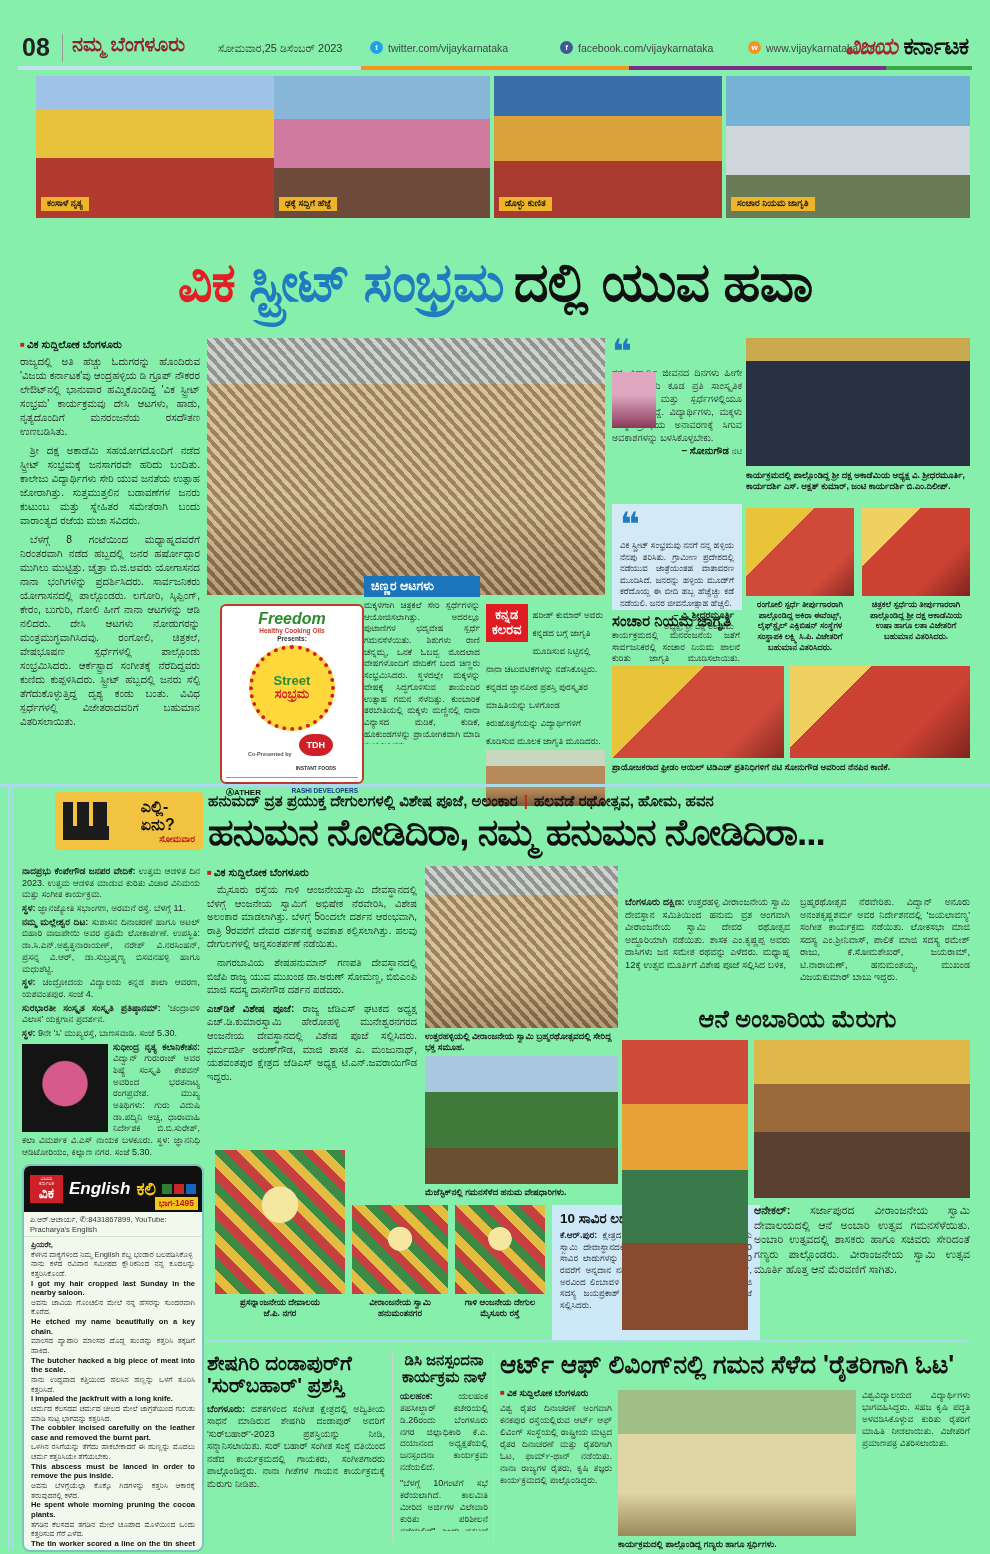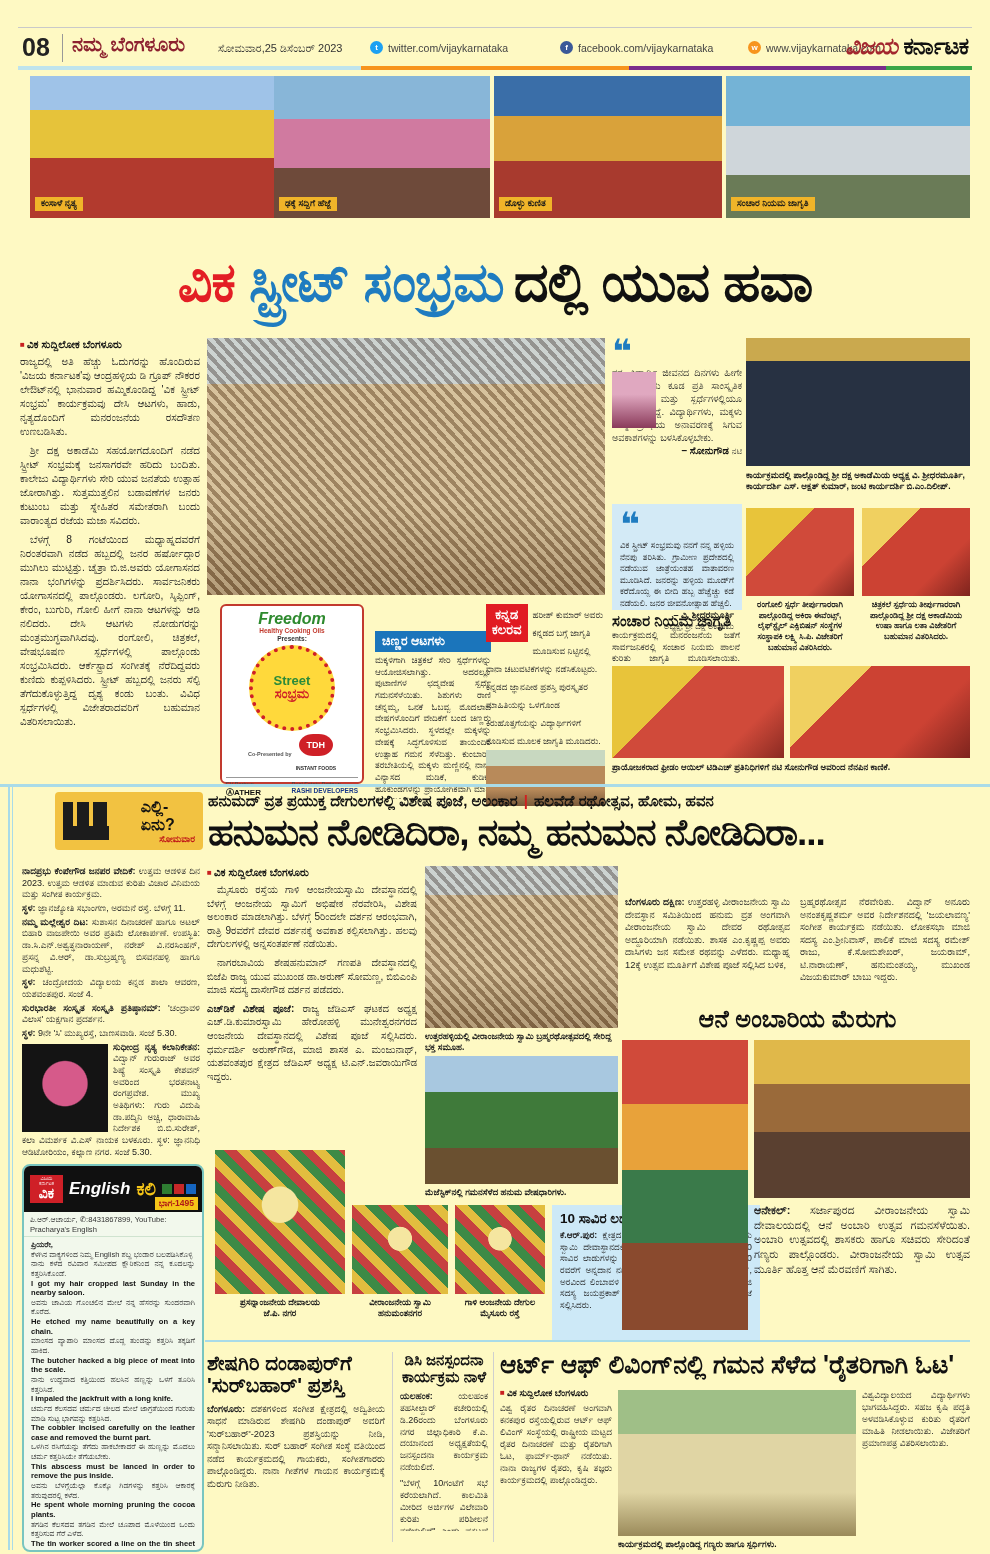--- a/index.html
+++ b/index.html
@@ -1,16 +1,16 @@
 <!DOCTYPE html>
 <html><head>
 <meta charset="utf-8">
 <style>
   html,body{margin:0;padding:0;background:#e8e8e4;}
-  .page{position:relative;width:990px;height:1554px;background:#fef9c3;margin:0 auto;
+  .page{position:relative;width:990px;height:1554px;background:#86efac;margin:0 auto;
         font-family:"Liberation Sans","DejaVu Sans",sans-serif;color:#1a1a1a;overflow:hidden;}
   .abs{position:absolute;}
   .kn{font-family:"Liberation Sans","DejaVu Sans",sans-serif;}
   
   .hdr-rule{left:18px;right:18px;top:27px;height:1px;background:#c9c9c9;}
   .pagenum{left:22px;top:33px;font-size:25px;font-weight:bold;color:#222;}
   .hdr-div{left:62px;top:34px;width:1px;height:28px;background:#999;}
   .sectname{left:72px;top:33px;font-size:20px;font-weight:bold;color:#8d2230;}
   .hdr-date{left:218px;top:42px;font-size:11px;color:#333;}
   .soc{top:41px;font-size:10.5px;color:#444;display:flex;align-items:center;gap:5px;}
@@ -150,21 +150,21 @@
     <span class="ic ic-gl">w</span>
     <span>www.vijaykarnataka.com</span>
   </div>
 
   <div class="abs masthead">
     <span class="mast-1 kn">ವಿಜಯ</span>
     <span class="mast-2 kn">ಕರ್ನಾಟಕ</span>
   </div>
   <div class="abs rainbow"></div>
 
-  <div class="abs photo g-dance-yellow" style="left:30px;top:76px;width:248px;height:142px;">
+  <div class="abs photo g-dance-yellow" style="left:36px;top:76px;width:248px;height:142px;">
     <span class="cap-chip kn">ಕಂಸಾಳೆ ನೃತ್ಯ</span>
   </div>
   <div class="abs photo g-dance-b" style="left:274px;top:76px;width:216px;height:142px;">
     <span class="cap-chip kn">ಢಕ್ಕೆ ಸದ್ದಿಗೆ ಹೆಜ್ಜೆ</span>
   </div>
   <div class="abs photo g-drum" style="left:494px;top:76px;width:228px;height:142px;">
     <span class="cap-chip kn">ಡೊಳ್ಳು ಕುಣಿತ</span>
   </div>
   <div class="abs photo g-traffic" style="left:726px;top:76px;width:244px;height:142px;">
     <span class="cap-chip kn">ಸಂಚಾರ ನಿಯಮ ಜಾಗೃತಿ</span>
@@ -237,21 +237,21 @@
         <span>EV Partner:</span><br>
         <span class="ad-p-name">ⒶATHER</span>
       </span>
       <span class="ad-p-l">
         <span>Real Estate Partner:</span><br>
         <span class="ad-p-name rd">RASHI DEVELOPERS</span>
       </span>
     </div>
   </div>
 
-  <div class="abs" style="left:364px;top:631px;width:116px;height:170px;margin-left:11px;">
+  <div class="abs" style="left:364px;top:576px;width:116px;height:170px;">
     <div class="box-title-blue kn">ಚಿಣ್ಣರ ಆಟಗಳು</div>
     <div class="smalltext kn" style="margin-top:3px;height:144px;overflow:hidden;">ಮಕ್ಕಳಿಗಾಗಿ ಚಿತ್ರಕಲೆ ಸೇರಿ ಸ್ಪರ್ಧೆಗಳನ್ನು ಆಯೋಜಿಸಲಾಗಿತ್ತು. ಅದರಲ್ಲೂ ಪುಟಾಣಿಗಳ ಛದ್ಮವೇಷ ಸ್ಪರ್ಧೆ ಗಮನಸೆಳೆಯಿತು. ಶಿಶುಗಳು ರಾಣಿ ಚೆನ್ನಮ್ಮ, ಒನಕೆ ಓಬವ್ವ ಮೊದಲಾದ ವೇಷಗಳೊಂದಿಗೆ ವೇದಿಕೆಗೆ ಬಂದ ಚಿಣ್ಣರು ಸಂಭ್ರಮಿಸಿದರು. ಸ್ಥಳದಲ್ಲೇ ಮಕ್ಕಳನ್ನು ವೇಷಕ್ಕೆ ಸಿದ್ಧಗೊಳಿಸುವ ತಾಯಂದಿರ ಉತ್ಸಾಹ ಗಮನ ಸೆಳೆದಿತ್ತು. ಕುಂಬಾರಿಕೆ ತರಬೇತಿಯಲ್ಲಿ ಮಕ್ಕಳು ಮಣ್ಣಿನಲ್ಲಿ ನಾನಾ ವಿನ್ಯಾಸದ ಮಡಿಕೆ, ಕುಡಿಕೆ, ಹೂಕುಂಡಗಳನ್ನು ಪ್ರಾಯೋಗಿಕವಾಗಿ ಮಾಡಿ ಸಂಭ್ರಮಿಸಿದರು.</div>
   </div>
 
   <div class="abs" style="left:486px;top:604px;width:119px;height:170px;">
     <div style="overflow:hidden;">
       <span class="kalarava-flag kn">
         <span>ಕನ್ನಡ</span><br>
         <span>ಕಲರವ</span>
       </span>

